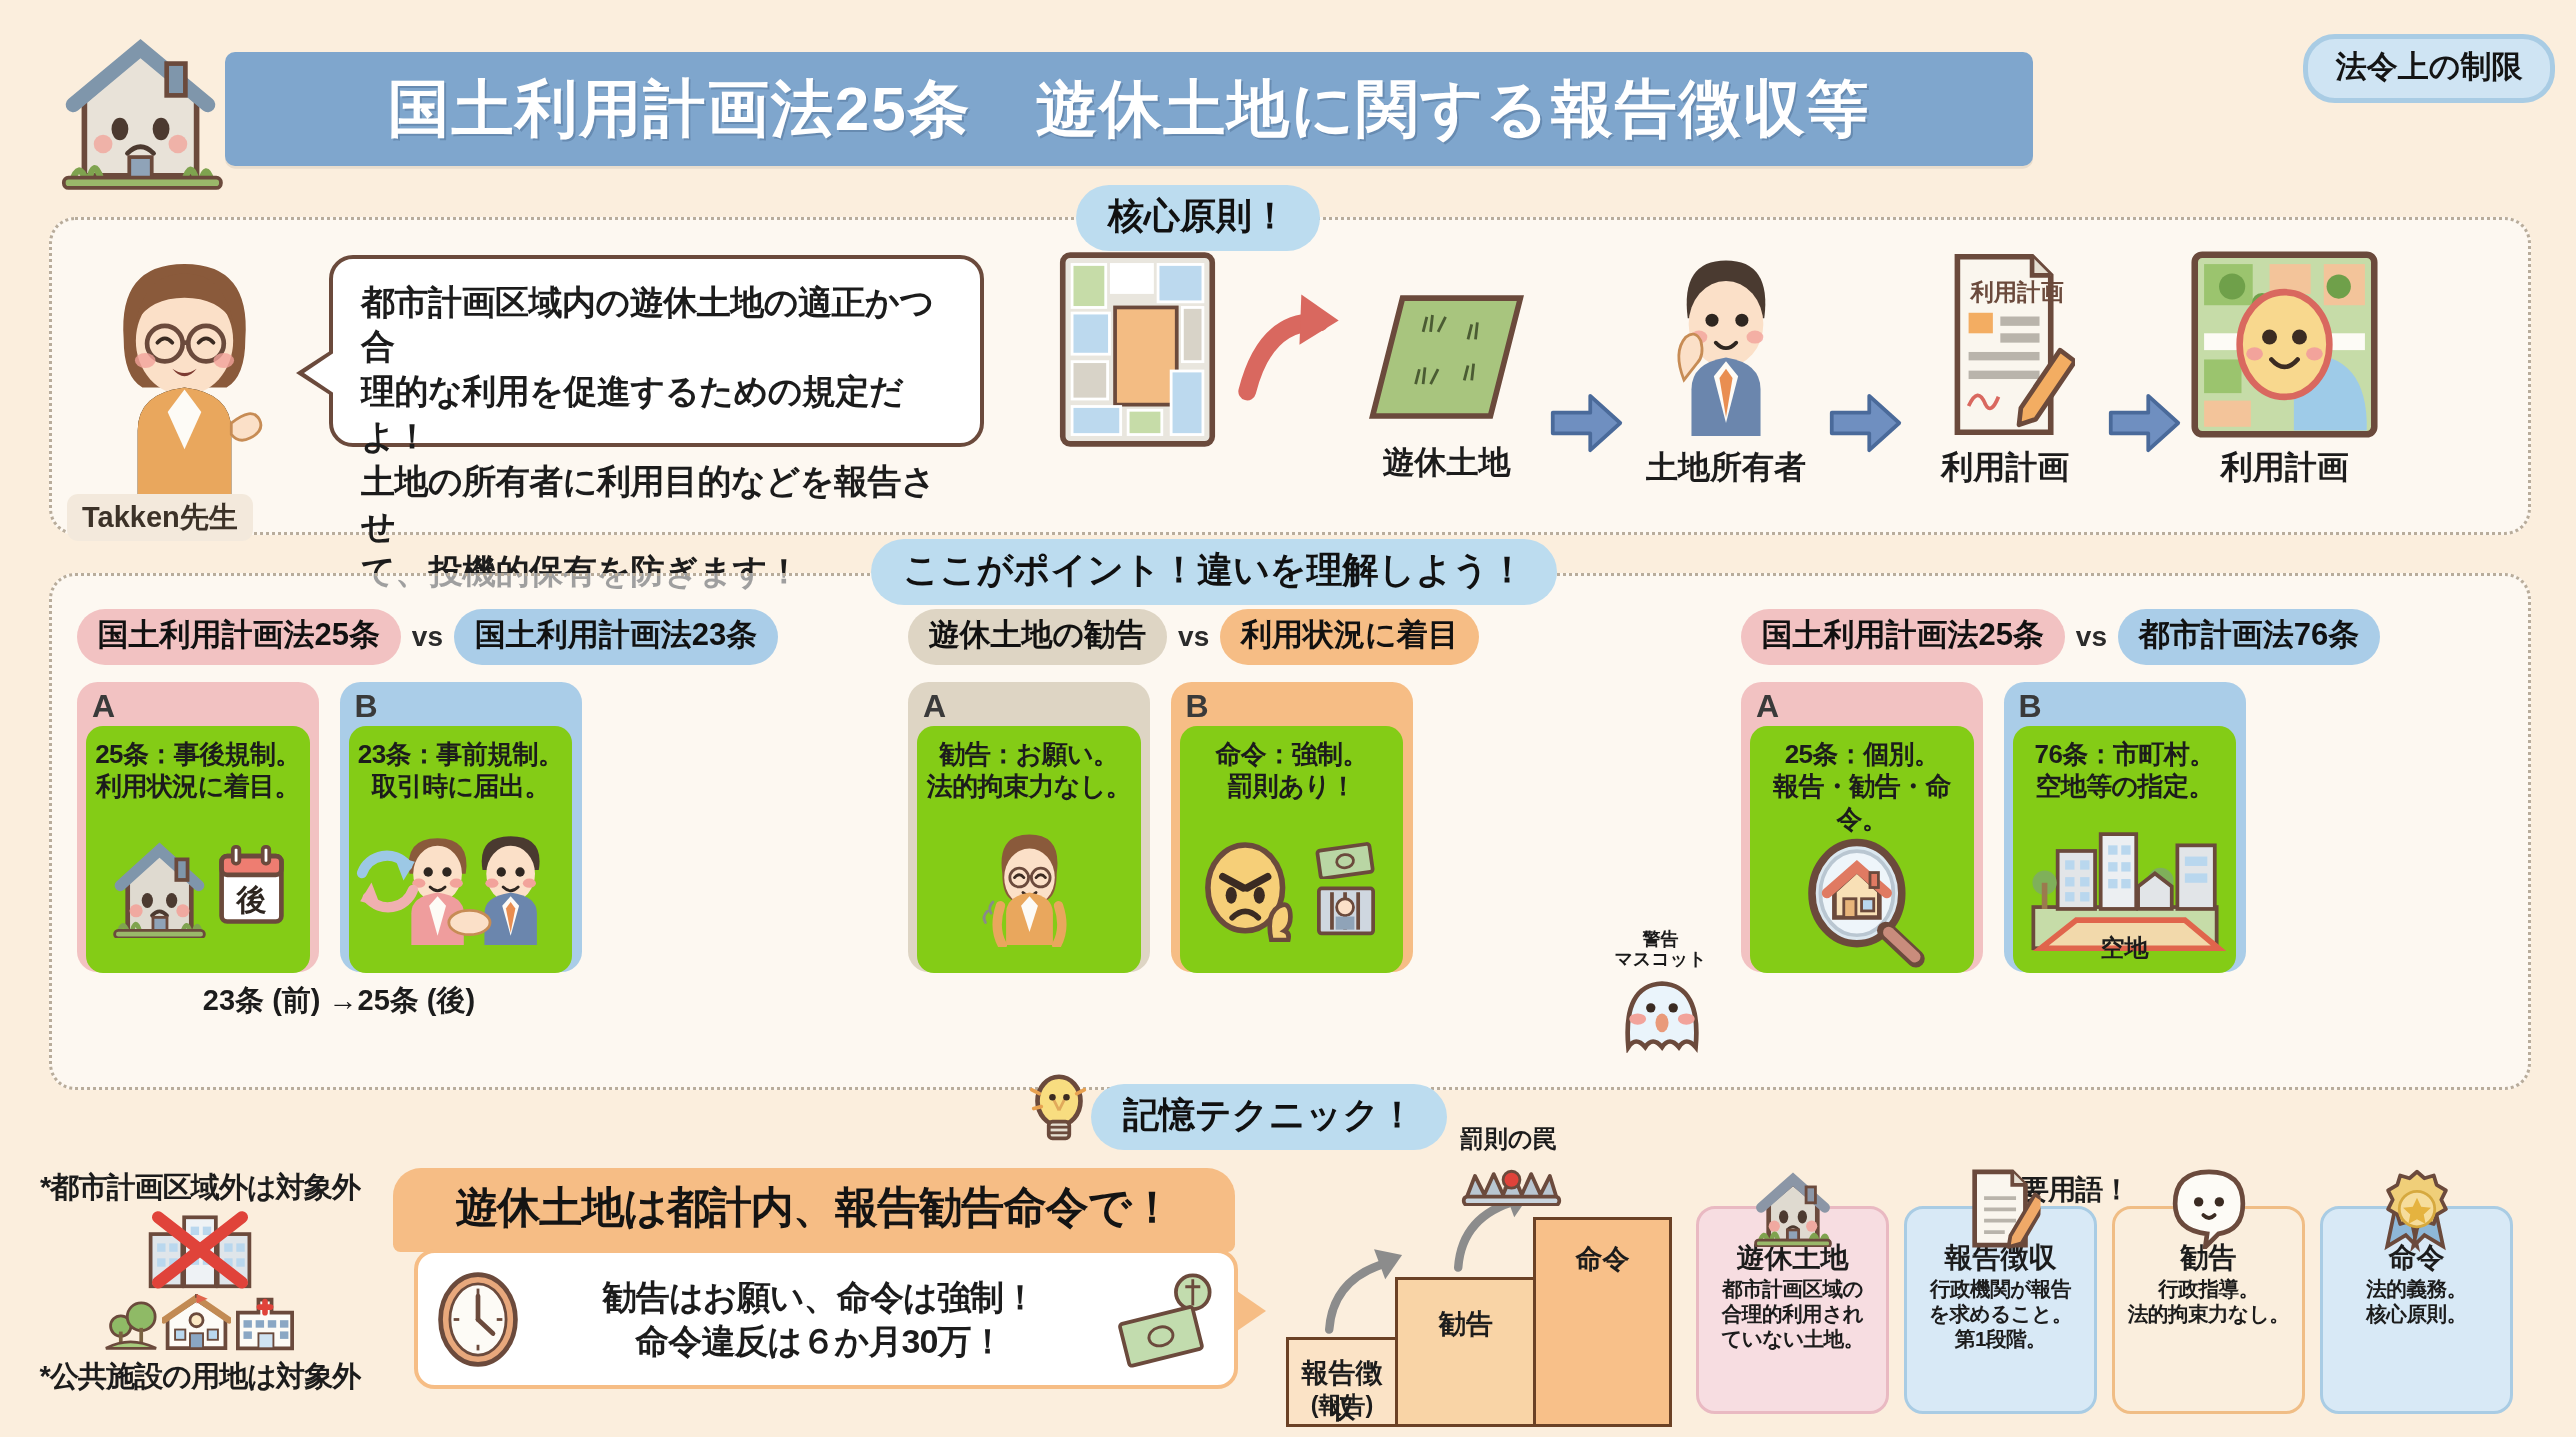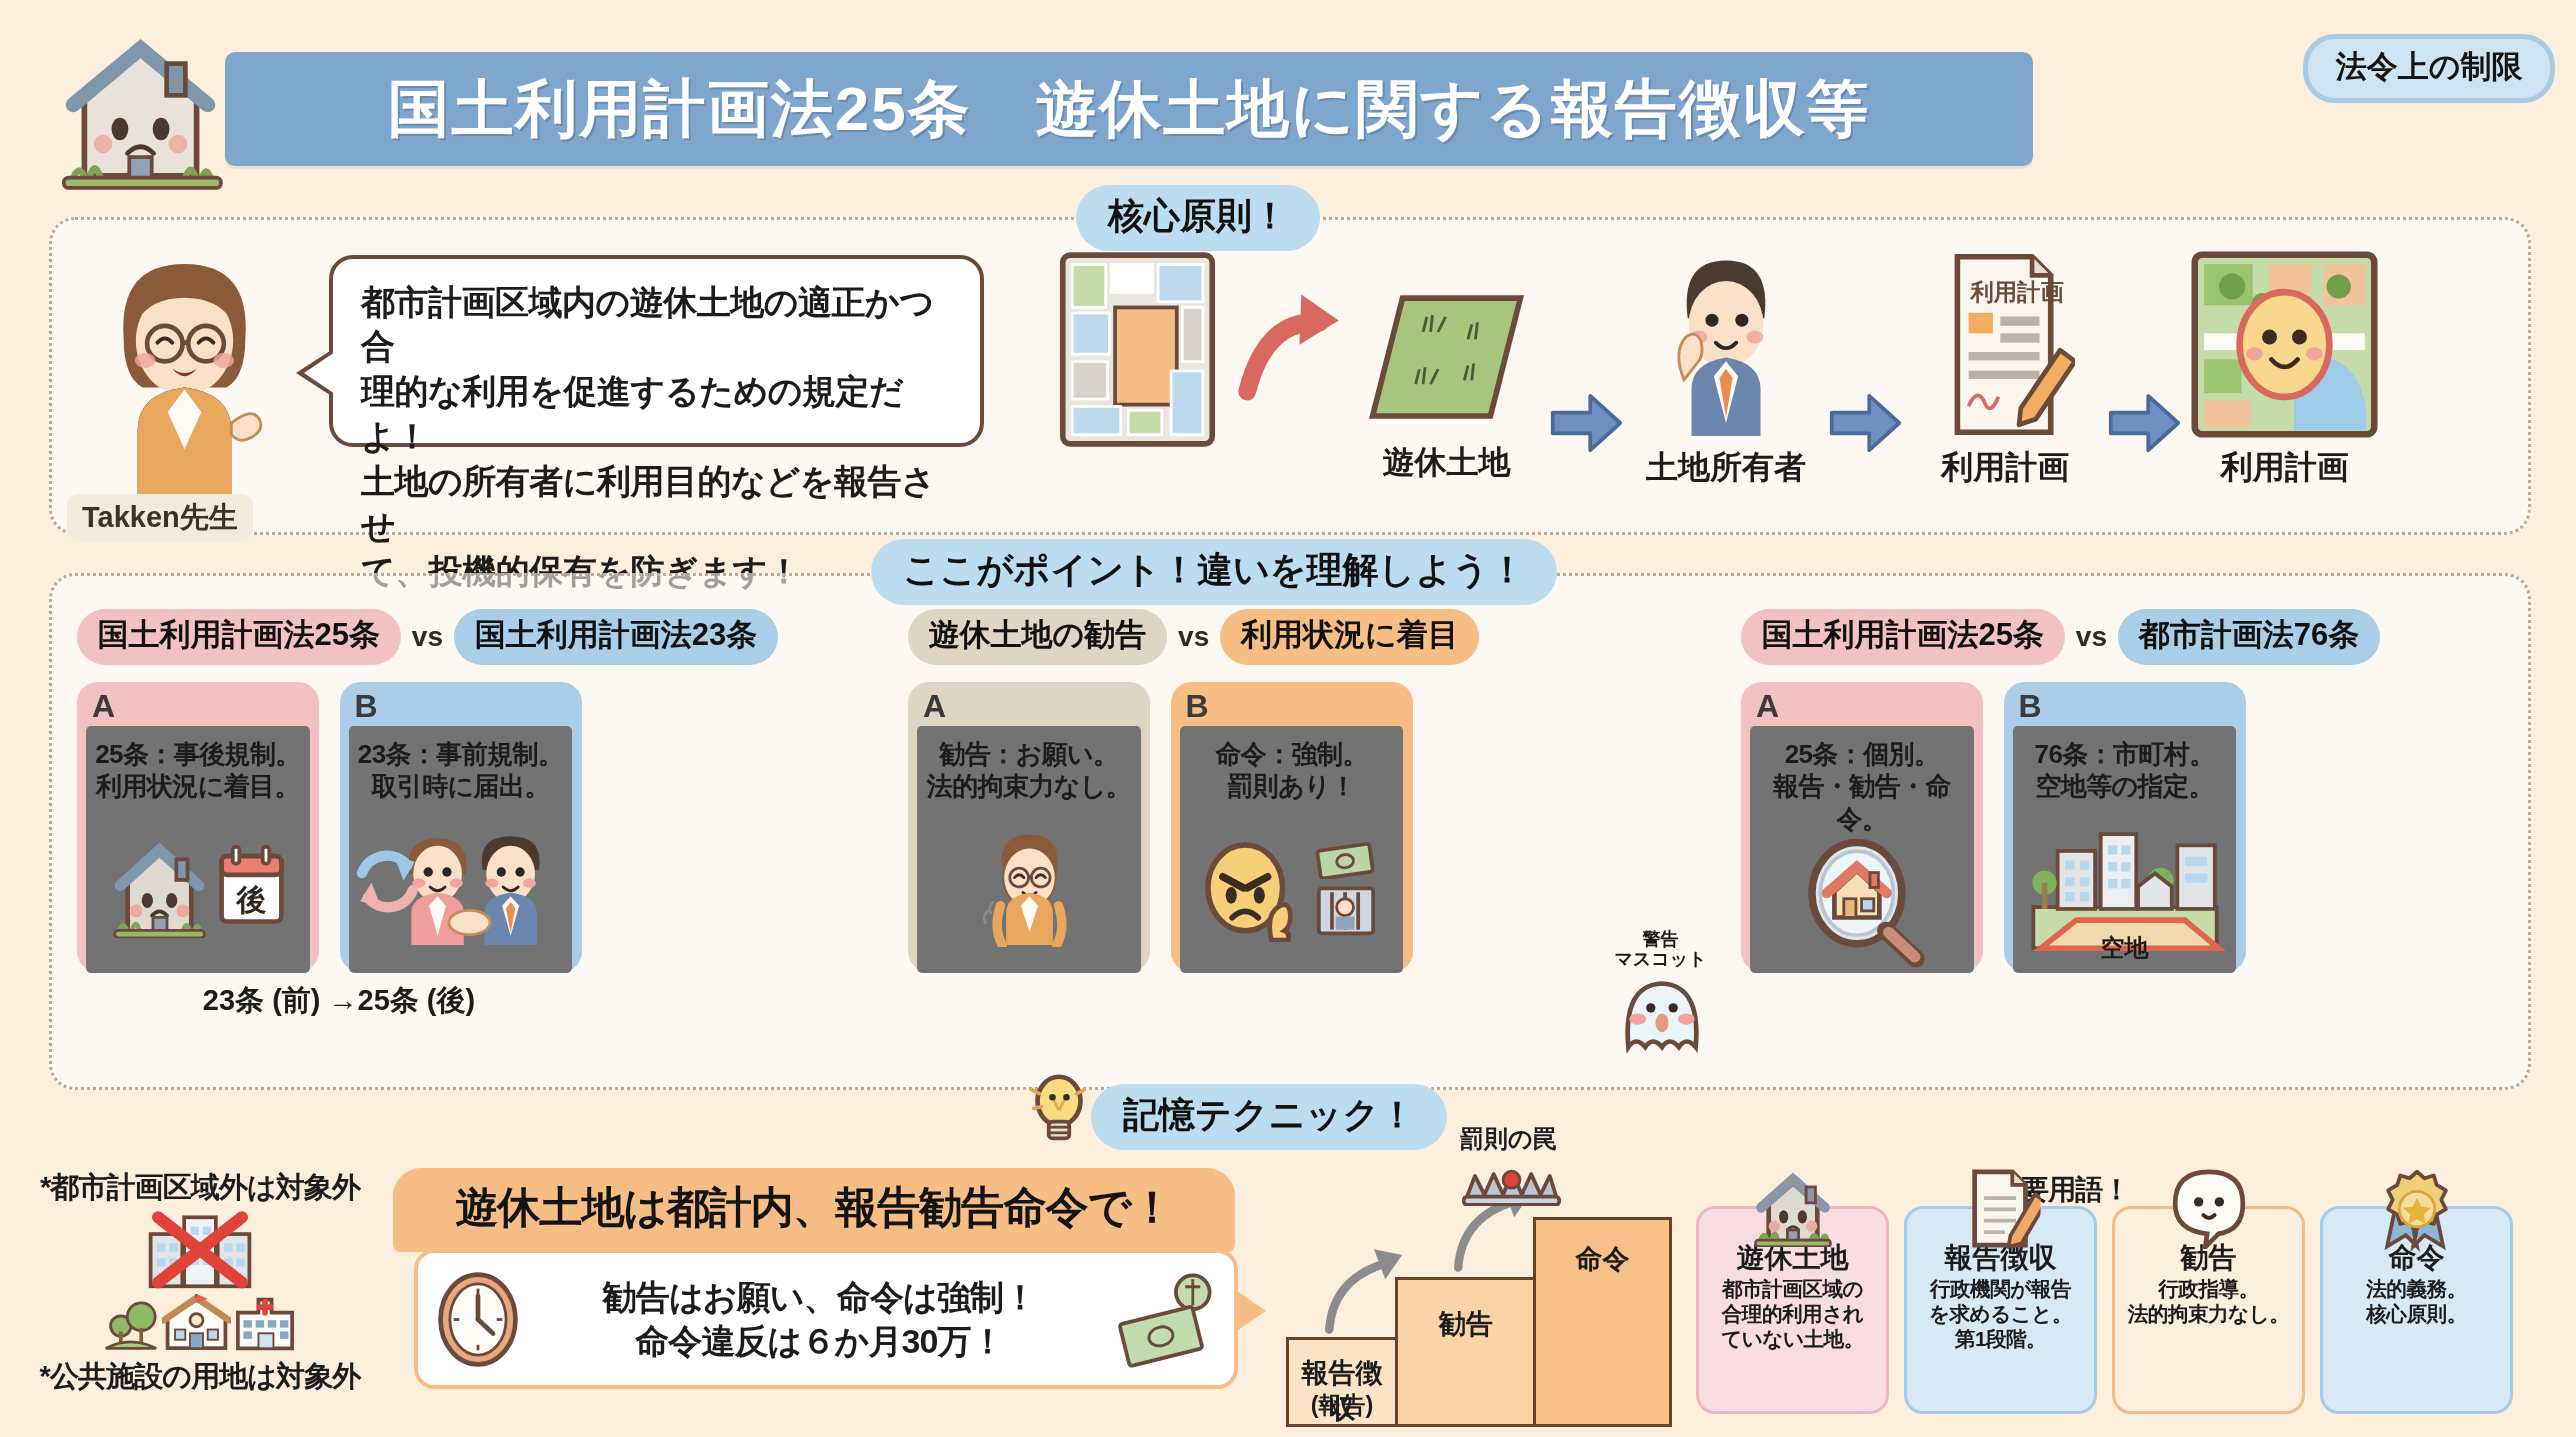--- a/index.html
+++ b/index.html
@@ -80,21 +80,21 @@
   .cmp-heads { display: flex; align-items: center; height: 60px; }
   .cmp-pill {
     border-radius: 32px; padding: 5.6px 20.6px 9.4px; font-size: 31px; font-weight: bold;
     color: #111; white-space: nowrap;
   }
   .cmp-vs { font-size: 28px; font-weight: bold; margin: 0 11.2px; color: #2b2b2b; }
   .cmp-cards { display: flex; gap: 20.6px; margin-top: 15px; }
   .cmp-card { width: 242px; height: 290px; border-radius: 20.6px; padding: 9.4px 9.4px 11.2px; }
   .cmp-card .ab { font-size: 32px; font-weight: bold; color: #3a3a3a; line-height: 0.98; padding-left: 5.6px; }
   .cmp-inner {
-    background: #737373; border-radius: 5px; width: 100%; height: 247px; margin-top: 3.7px;
+    background: #84cc16; border-radius: 17px; width: 100%; height: 247px; margin-top: 3.7px;
     padding: 11.2px 5.6px 3.7px; display: flex; flex-direction: column; align-items: center;
   }
   .cmp-inner .txt { font-size: 26px; font-weight: bold; line-height: 1.26; text-align: center; letter-spacing: -0.6px; }
   .cmp-art { flex: 1; display: flex; align-items: center; justify-content: center; gap: 5.6px; width: 100%; }
   .cmp-note { text-align: center; font-size: 29px; font-weight: bold; margin-top: 9.4px; }
   .swap-icon { position: absolute; left: 270px; top: 159px; }
   .mascot-label {
     position: absolute; font-size: 18px; font-weight: bold; line-height: 1.12;
     text-align: center; color: #1a1a1a;
   }

